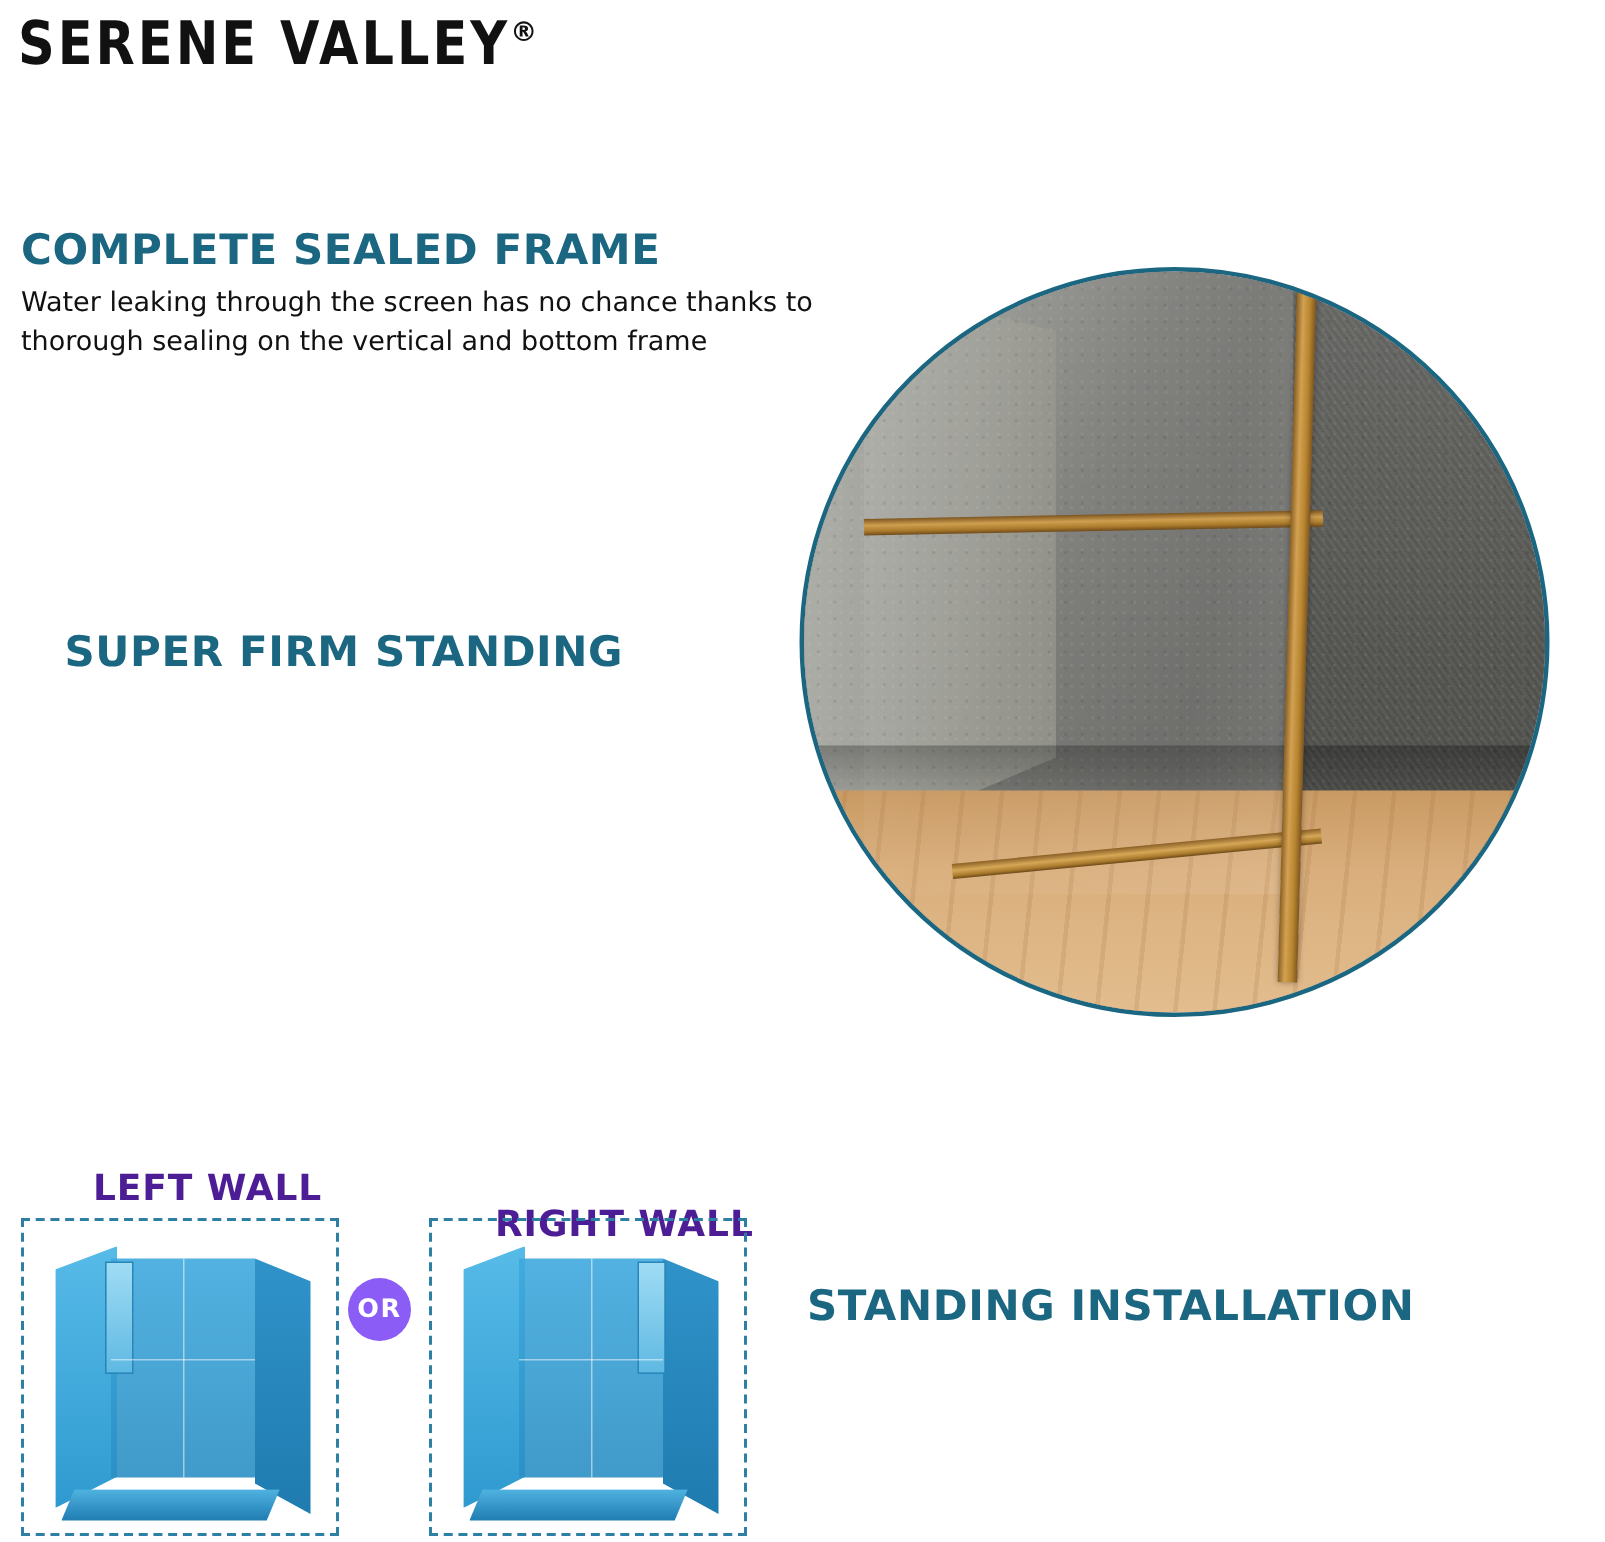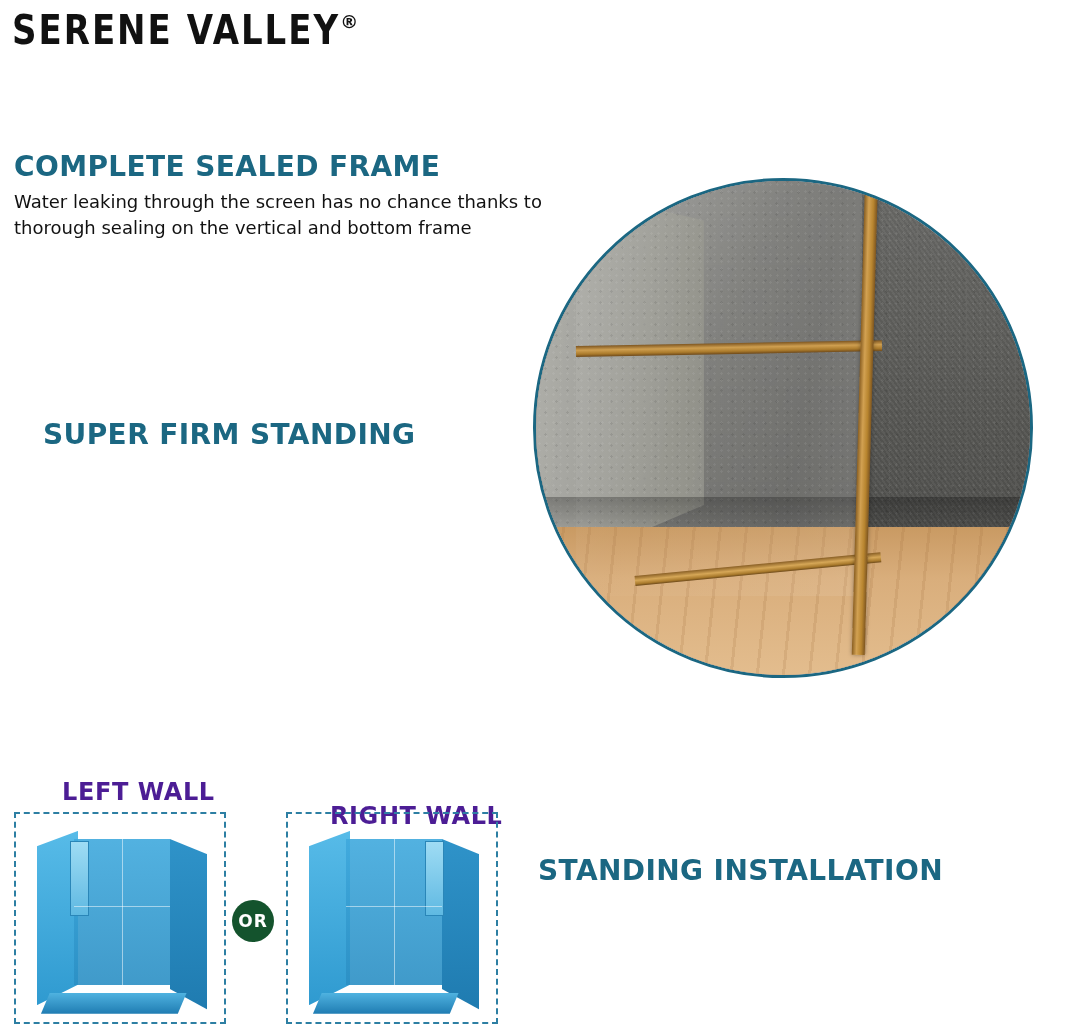--- a/index.html
+++ b/index.html
@@ -228,25 +228,25 @@
     clip-path: polygon(6% 0, 100% 0, 94% 100%, 0 100%);
   }
   .stall .grid-line {
     position: absolute;
     background: rgba(255,255,255,0.5);
   }
 
   .or-badge {
     position: absolute;
     left: 232px;
-    top: 900px;
+    top: 852px;
     width: 42px;
     height: 42px;
     border-radius: 50%;
-    background: #14532d;
+    background: #8b5cf6;
     color: #ffffff;
     font-size: 17px;
     font-weight: 700;
     letter-spacing: 1px;
     display: flex;
     align-items: center;
     justify-content: center;
   }
 </style>
 </head>

